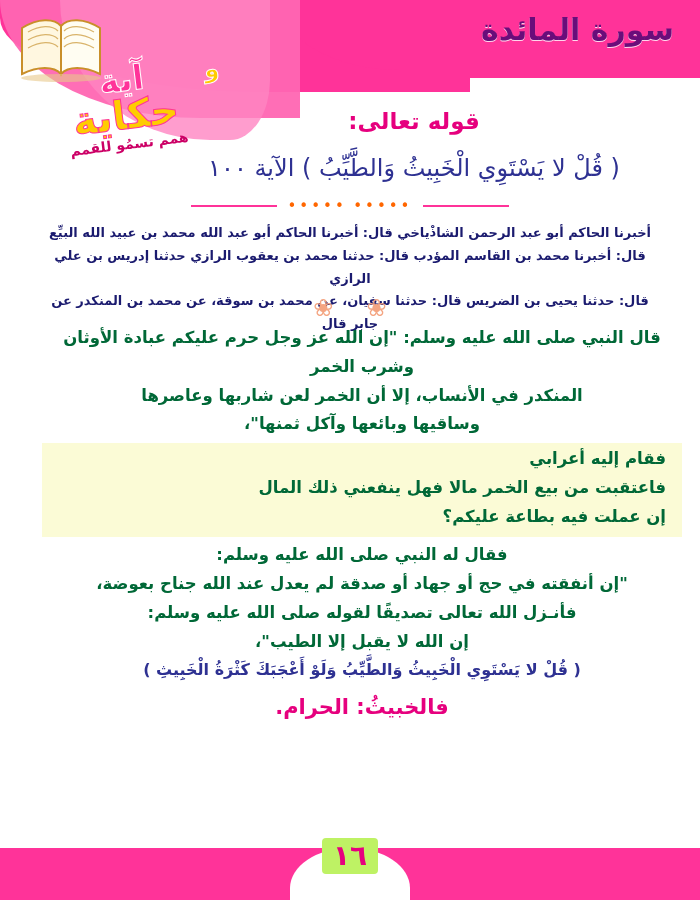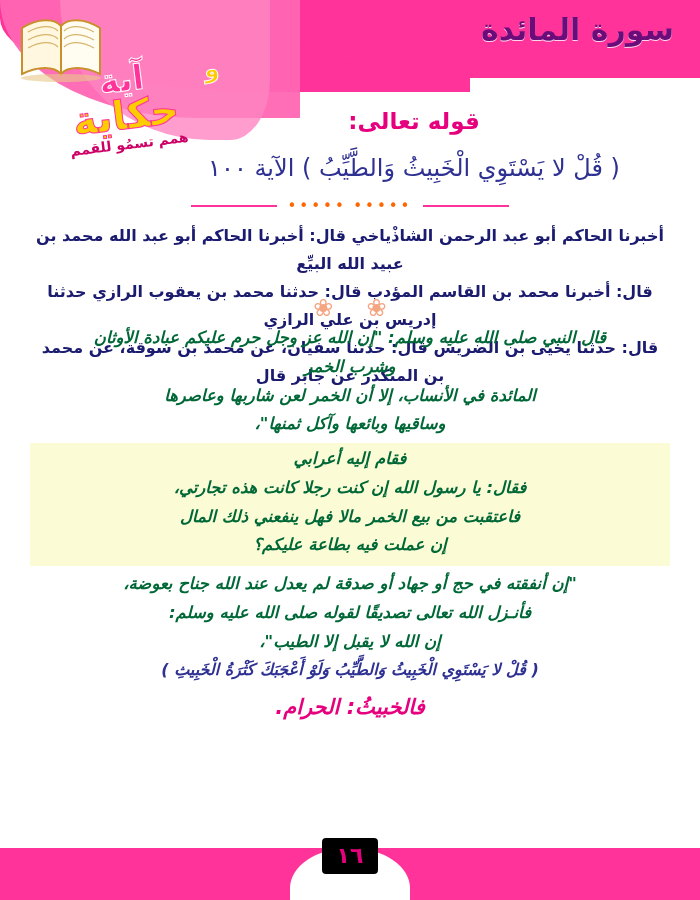--- a/index.html
+++ b/index.html
@@ -180,21 +180,21 @@
 
   
   .isnad {
     position: absolute;
     top: 222px;
     left: 36px;
     width: 628px;
     text-align: center;
     direction: rtl;
     color: #1b1b6f;
-    font-size: 16px;
+    font-size: 13px;
     font-weight: bold;
     line-height: 1.75;
   }
 
   
   .flowers {
     position: absolute;
     top: 296px;
     left: 0;
     width: 700px;
@@ -205,37 +205,37 @@
     margin: 0 14px;
     color: #f4a582;
     font-size: 24px;
     line-height: 1;
   }
 
   
   .narrative {
     position: absolute;
     top: 326px;
-    left: 30px;
+    left: 42px;
     width: 640px;
     text-align: center;
     direction: rtl;
-    font-style: italic;
   }
   .narrative p {
     margin: 0 0 4px 0;
     font-size: 16.5px;
     font-weight: bold;
     color: #006837;
     line-height: 1.5;
   }
   .highlight-block {
     background: #fbfbd6;
-    padding: 4px 22px;
+    padding: 4px 16px;
     margin: 6px 0;
+    text-align: right;
   }
   .highlight-block p {
     color: #006837;
   }
   .verse-line {
     color: #2e3192 !important;
     font-size: 16px !important;
   }
   .final-line {
     color: #e6007e !important;
@@ -244,23 +244,23 @@
   }
 
   
   .page-number {
     position: absolute;
     bottom: 26px;
     left: 50%;
     transform: translateX(-50%);
     width: 56px;
     height: 36px;
-    background: #000000;
+    background: #bef264;
     color: #e6007e;
-    font-size: 22px;
+    font-size: 28px;
     font-weight: bold;
     text-align: center;
     line-height: 36px;
     border-radius: 4px;
   }
   .bottom-band {
     position: absolute;
     bottom: 0;
     left: 0;
     width: 700px;
@@ -332,30 +332,30 @@
 </div>
 
 <div class="flowers">
   <span class="flower">❀</span>
   <span class="flower">❀</span>
 </div>
 
 <div class="narrative">
   <p>قال النبي صلى الله عليه وسلم: "إن الله عز وجل حرم عليكم عبادة الأوثان</p>
   <p>وشرب الخمر</p>
-  <p>المائدة في الأنساب، إلا أن الخمر لعن شاربها وعاصرها</p>
+  <p>المنكدر في الأنساب، إلا أن الخمر لعن شاربها وعاصرها</p>
   <p>وساقيها وبائعها وآكل ثمنها"،</p>
 
   <div class="highlight-block">
     <p>فقام إليه أعرابي</p>
-    <p>فقال: يا رسول الله إن كنت رجلا كانت هذه تجارتي،</p>
     <p>فاعتقبت من بيع الخمر مالا فهل ينفعني ذلك المال</p>
     <p>إن عملت فيه بطاعة عليكم؟</p>
   </div>
 
+  <p>فقال له النبي صلى الله عليه وسلم:</p>
   <p>"إن أنفقته في حج أو جهاد أو صدقة لم يعدل عند الله جناح بعوضة،</p>
   <p>فأنـزل الله تعالى تصديقًا لقوله صلى الله عليه وسلم:</p>
   <p>إن الله لا يقبل إلا الطيب"،</p>
   <p class="verse-line">( قُلْ لا يَسْتَوِي الْخَبِيثُ وَالطَّيِّبُ وَلَوْ أَعْجَبَكَ كَثْرَةُ الْخَبِيثِ )</p>
   <p class="final-line">فالخبيثُ: الحرام.</p>
 </div>
 
 <div class="bottom-band">
   <div class="bottom-notch"></div>
 </div>

